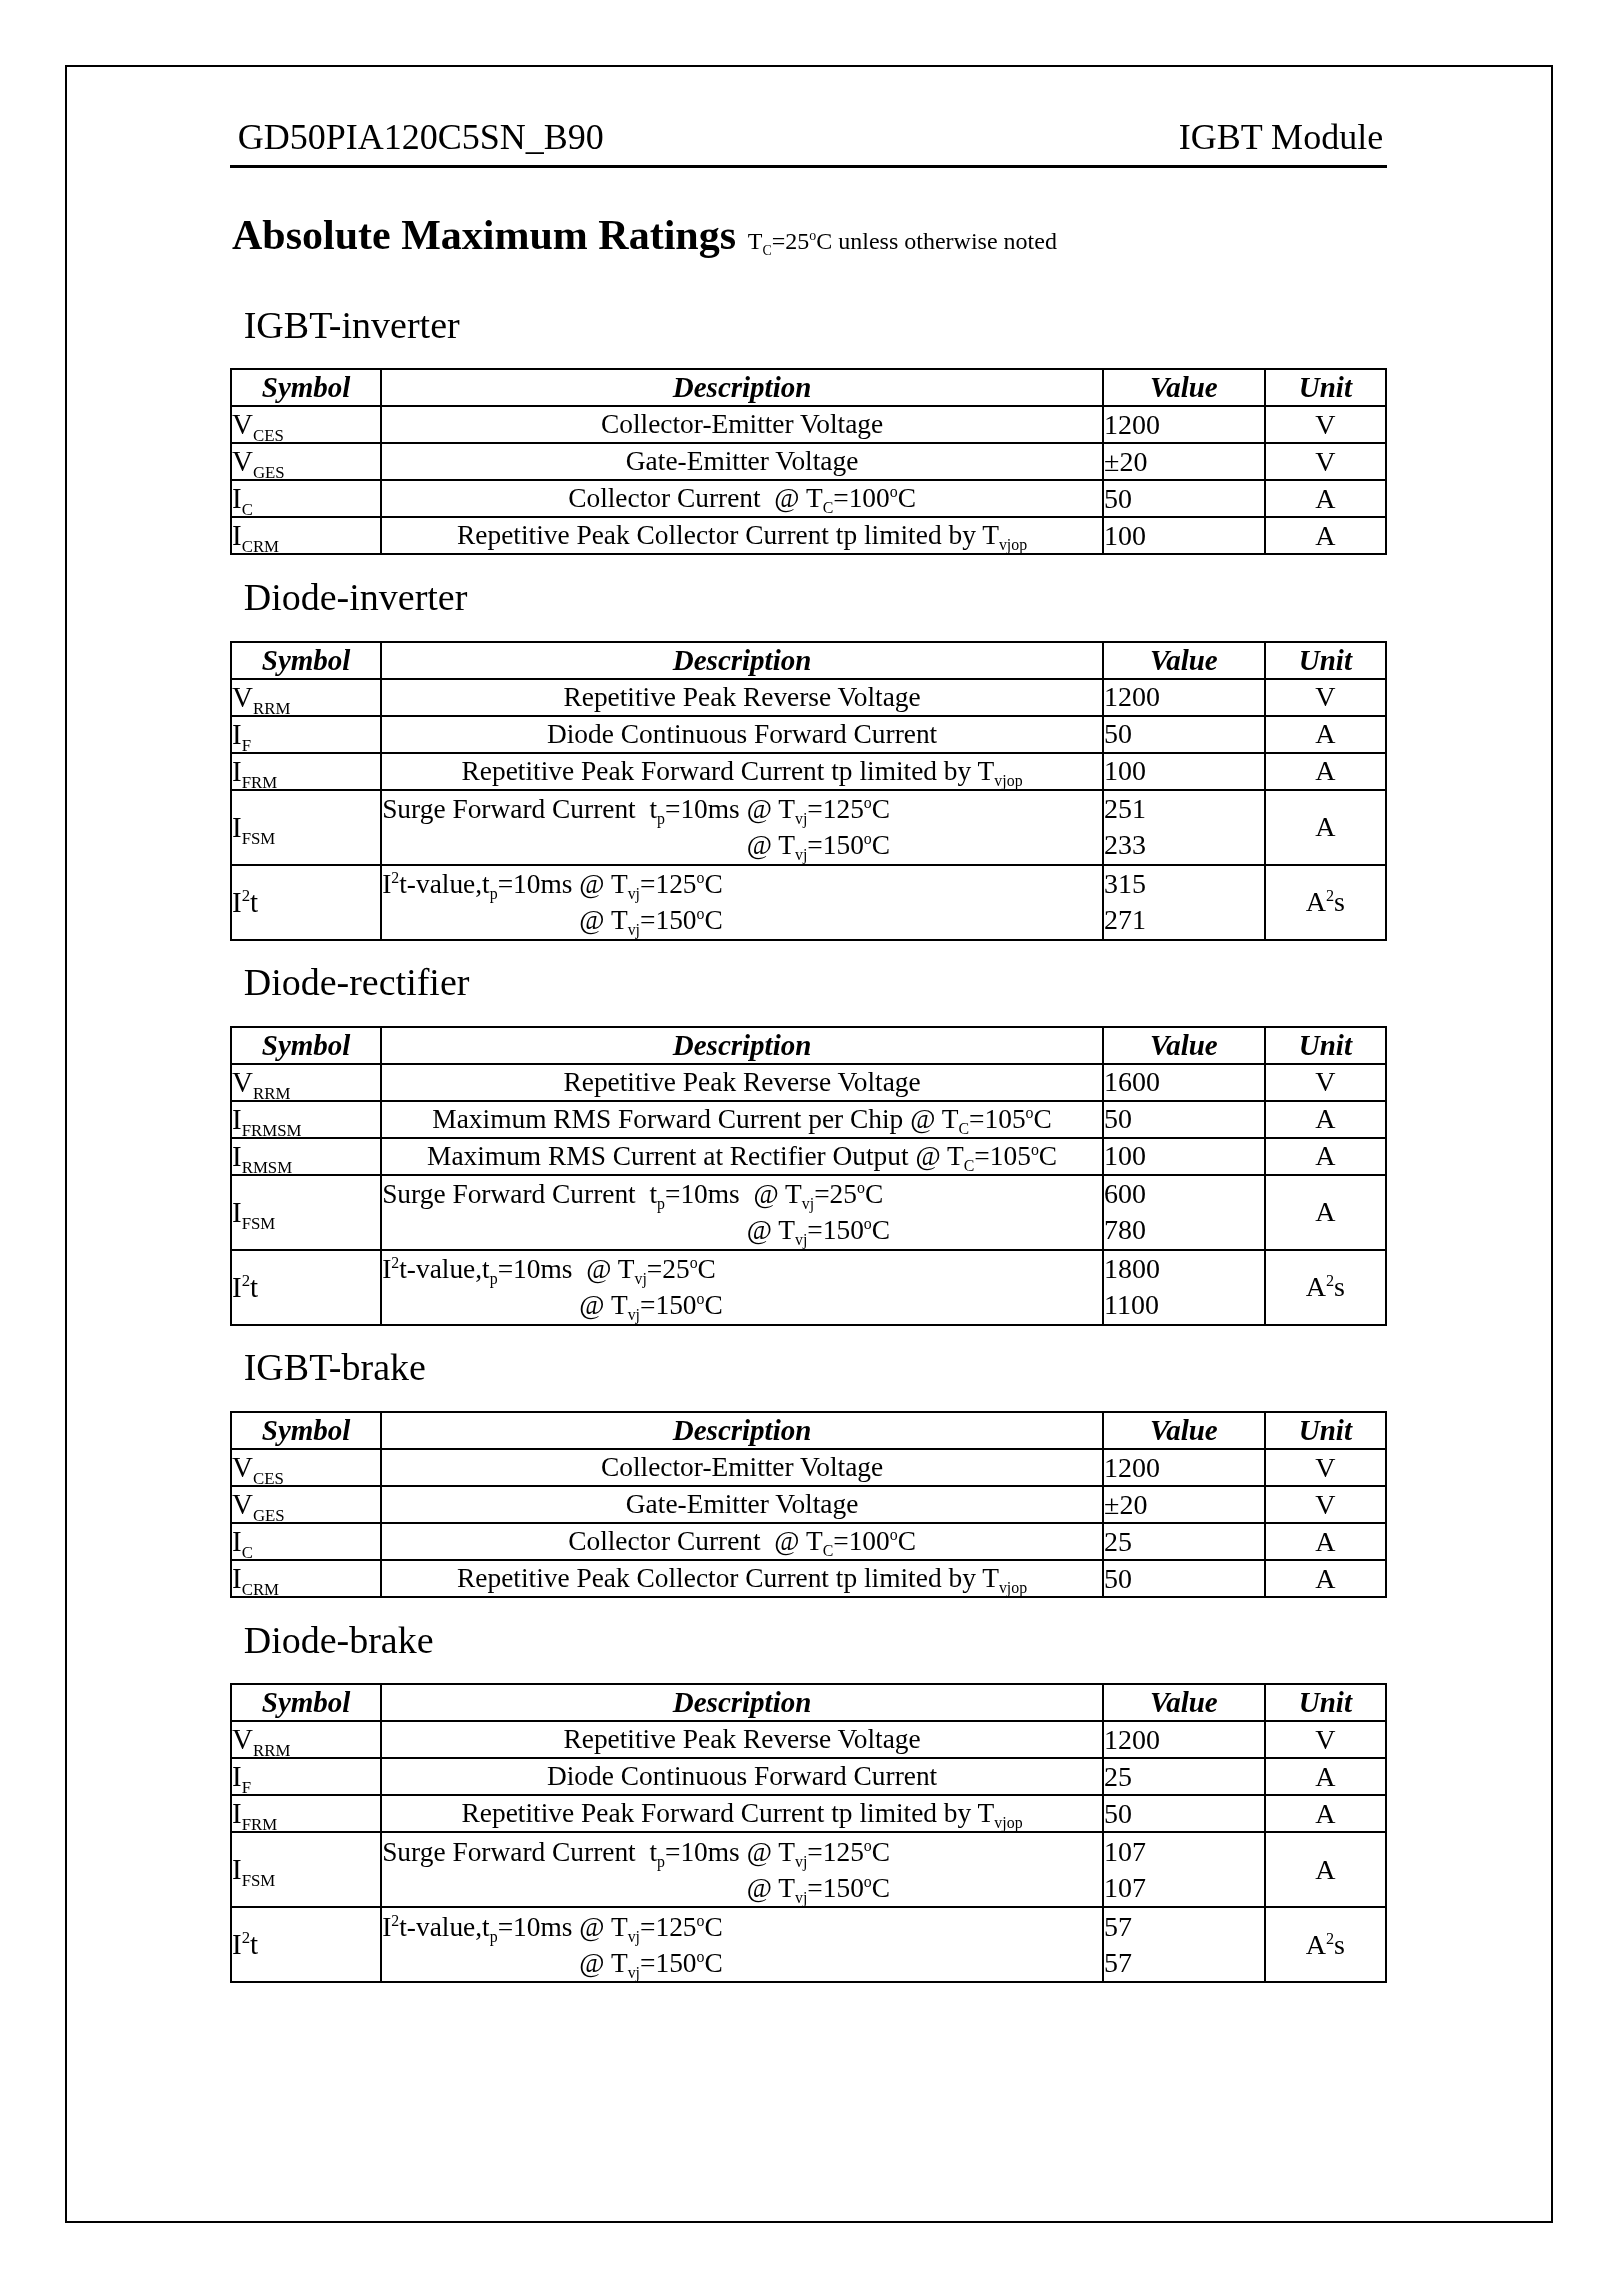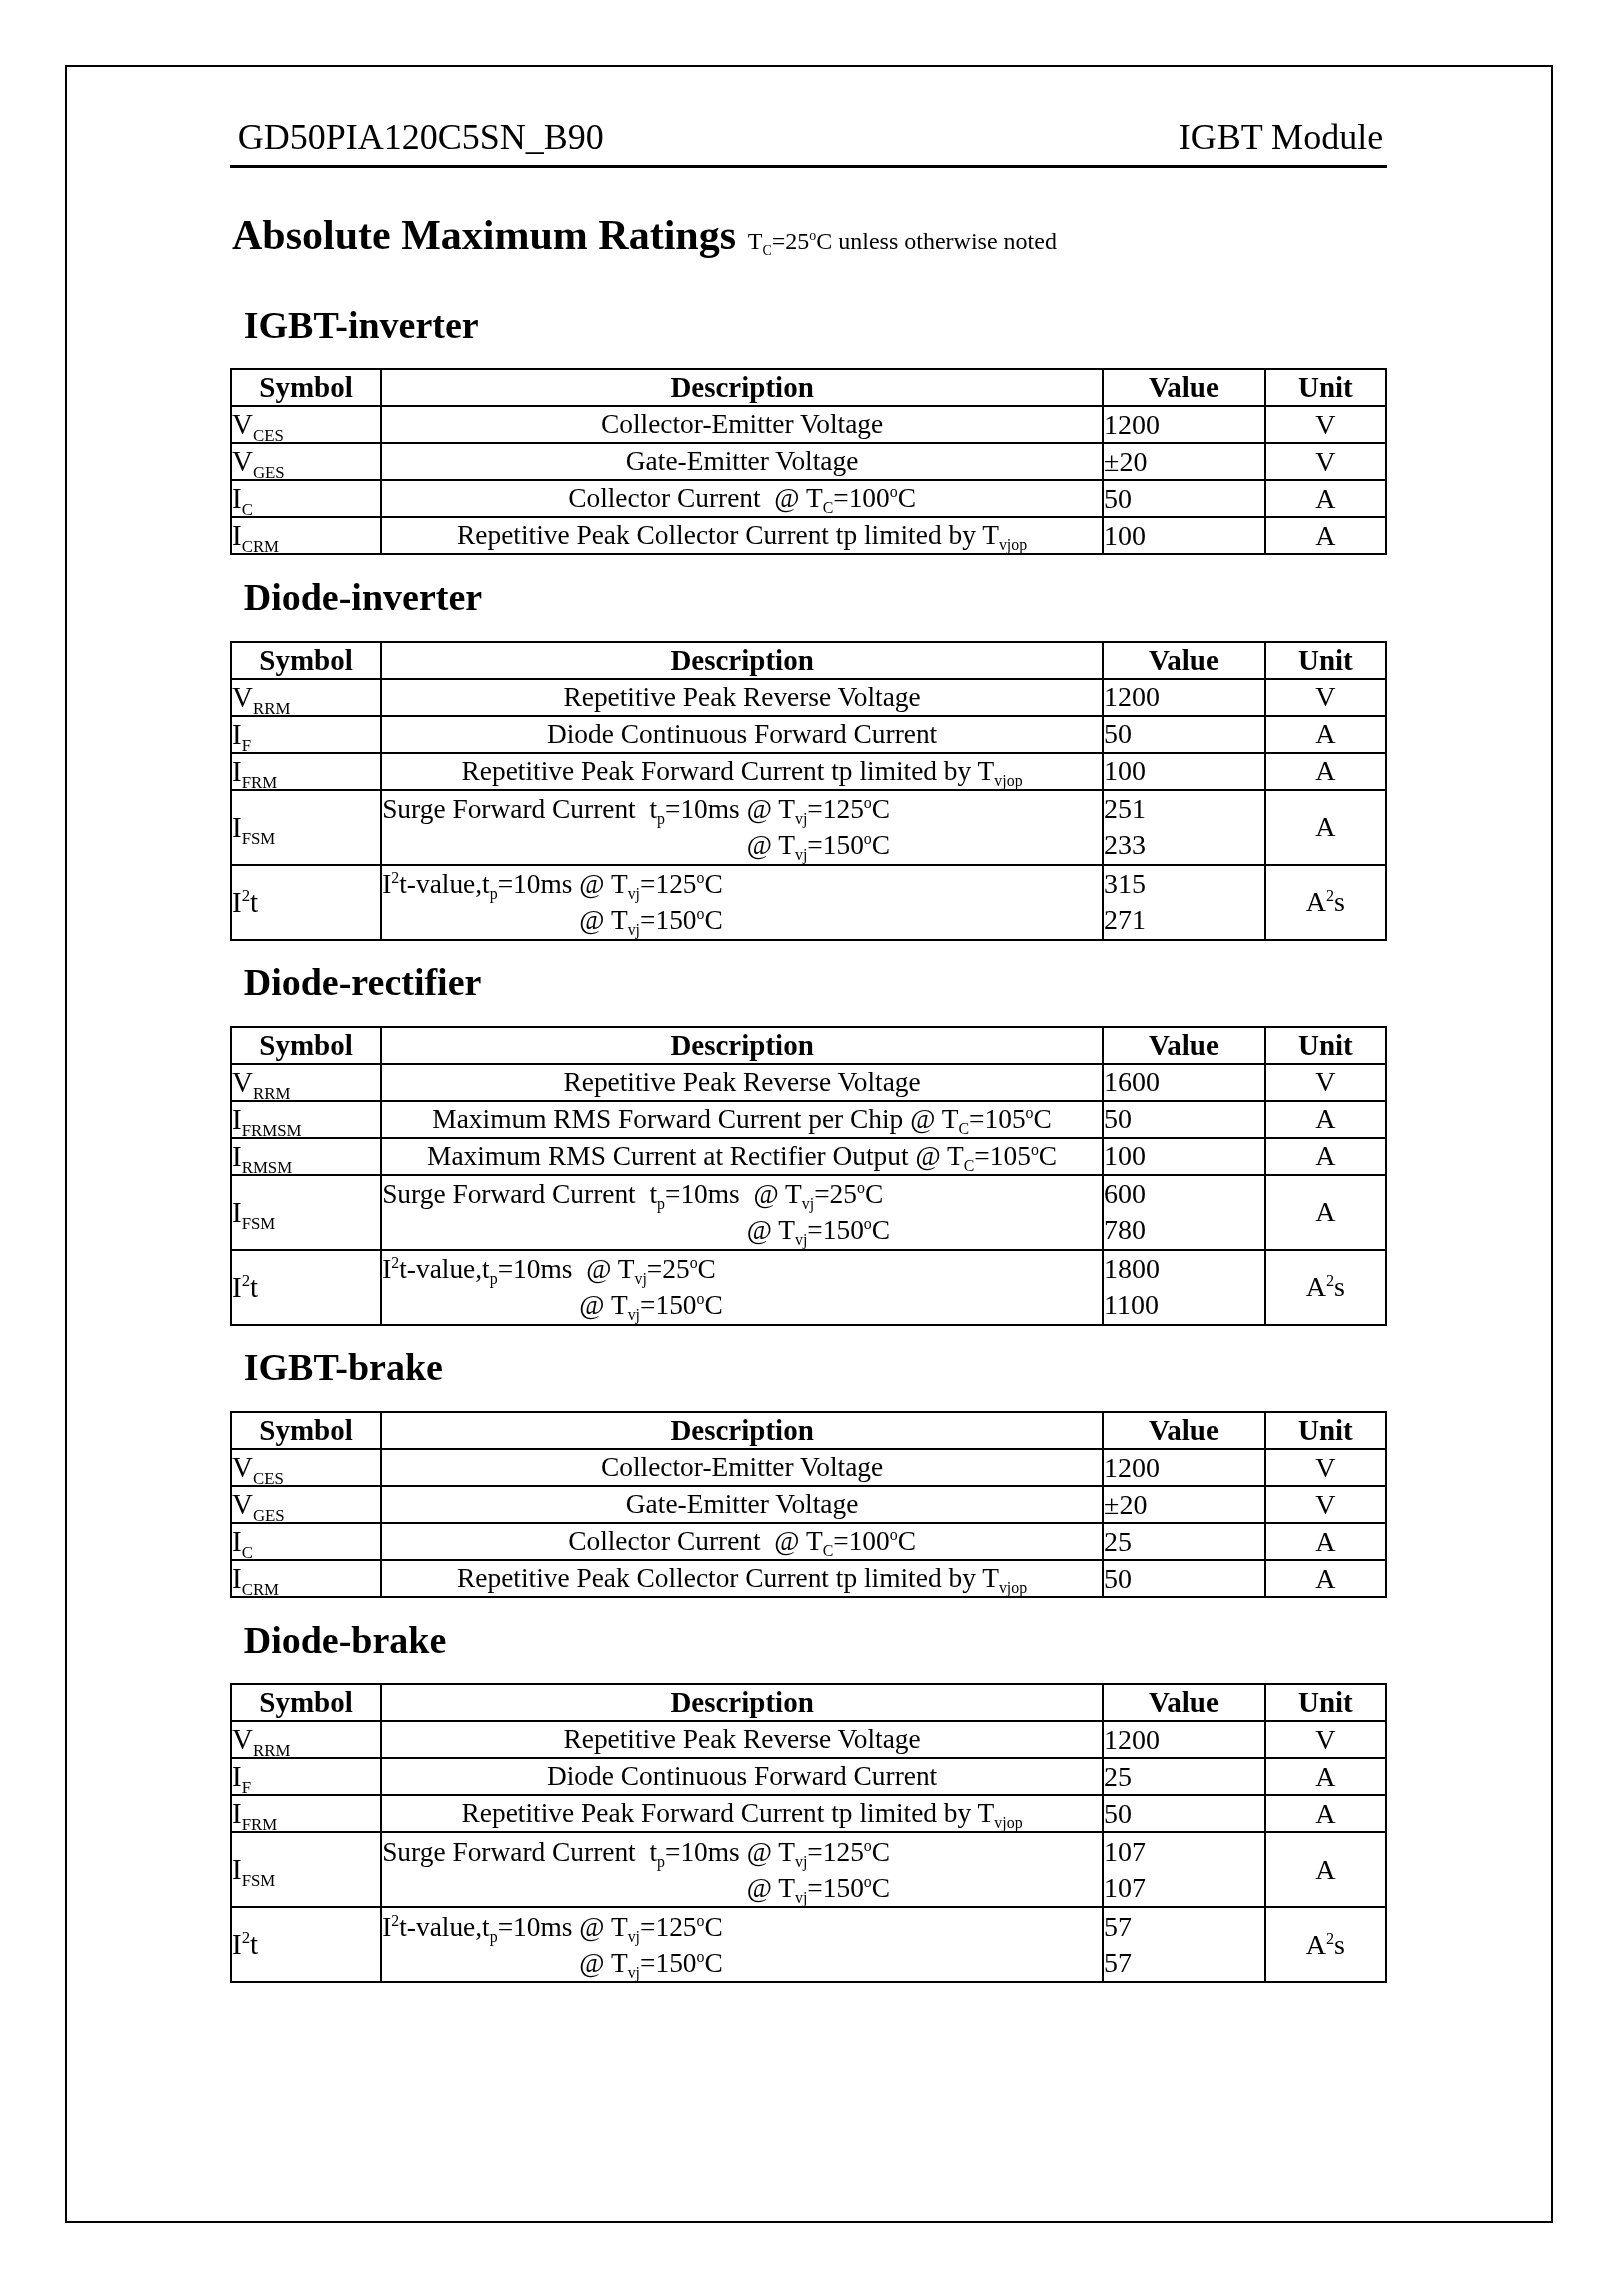--- a/index.html
+++ b/index.html
@@ -20,42 +20,42 @@
   .doc-header {
     display: flex; justify-content: space-between; align-items: baseline;
     margin-top: 49px; padding: 0 3.9px 6.9px 7.8px;
     border-bottom: 3.9px solid #000;
     font-size: 36px;
   }
 
   h1.page-title { font-size: 42px; font-weight: bold; margin: 43px 0 44px 2px; }
   h1.page-title .cond { font-size: 24px; font-weight: normal; margin-left: 11.8px; white-space: pre; }
 
-  h2.section-title { font-size: 38px; font-weight: bold; margin: 19.6px 0 21.6px 13.7px; }
+  h2.section-title { font-size: 38px; font-weight: normal; margin: 19.6px 0 21.6px 13.7px; }
 
   table.ratings {
     width: 100%;
     border-collapse: collapse;
     table-layout: fixed;
     border: 2.9px solid #000;
   }
   .col-sym  { width: 13%; }
   .col-desc { width: 62.5%; }
   .col-val  { width: 14%; }
   .col-unit { width: 10.5%; }
 
   table.ratings th, table.ratings td {
     border: 2px solid #000;
     padding: 0;
     overflow: hidden;
   }
   table.ratings th {
     border-bottom-width: 2.9px;
     font-size: 29px; font-weight: bold;
-    height: 35px; text-align: center;
+    height: 35px; text-align: center; font-style: italic;
   }
   tr.single td { height: 35px; }
   tr.double td { height: 73px; }
 
   td.sym  { text-align: left; padding-left: 12.7px; font-size: 29px; }
   td.desc { text-align: center; padding-left: 12.7px; font-size: 27.4px; white-space: pre; }
   td.val  { text-align: left; font-size: 28px; }
   td.unit { text-align: center; font-size: 28px; }
 
   .desc-grid {

